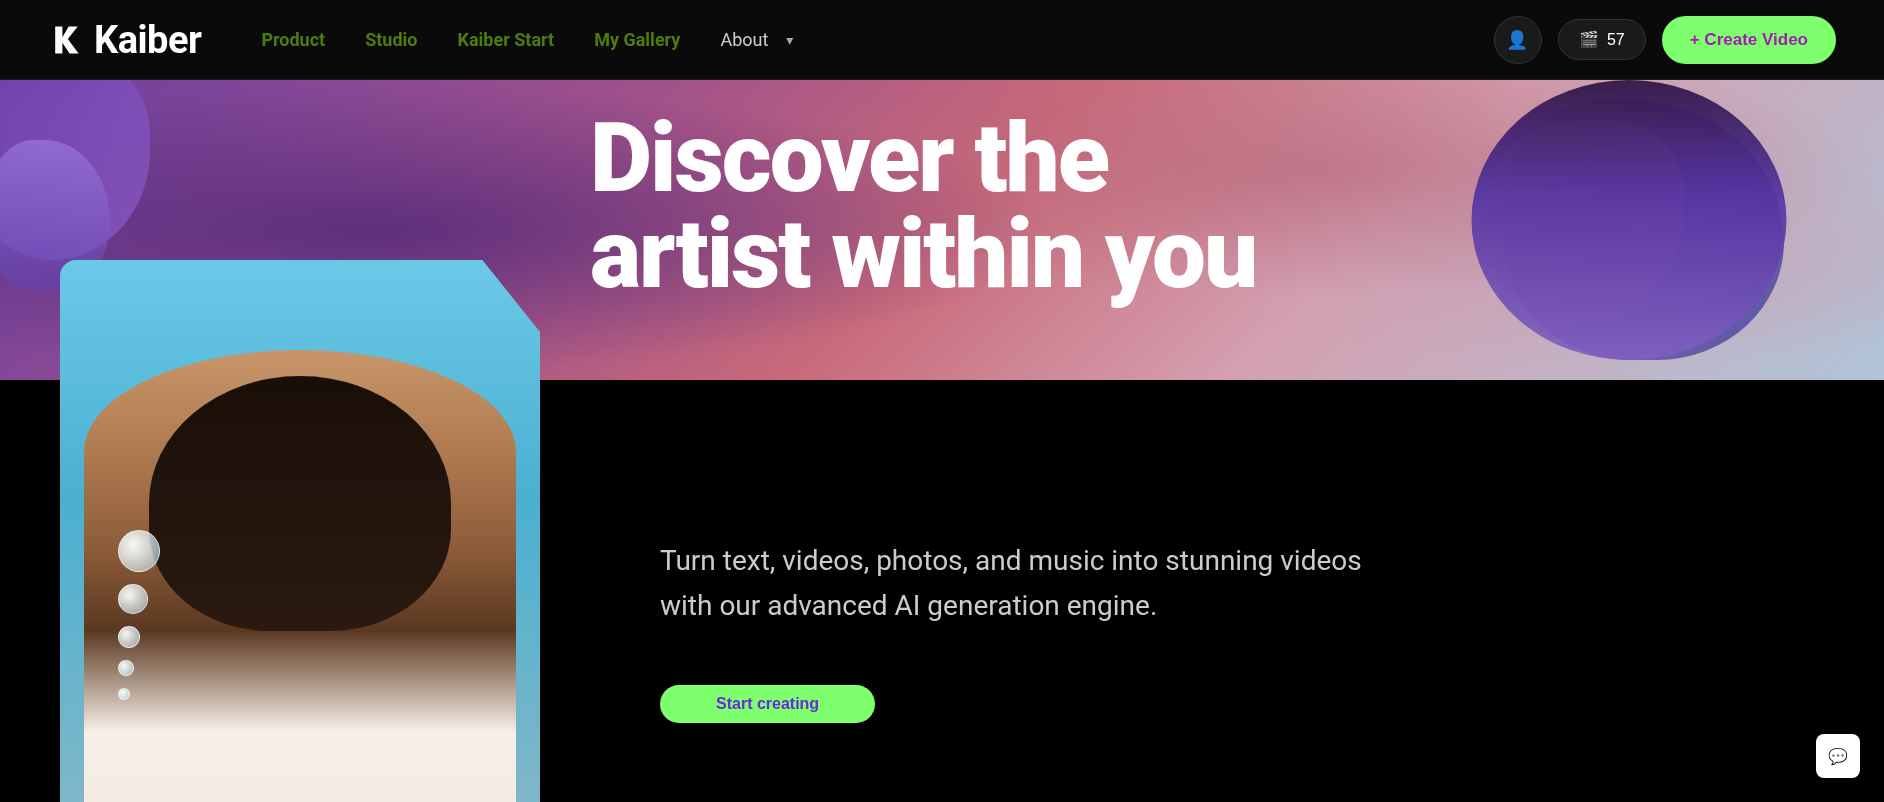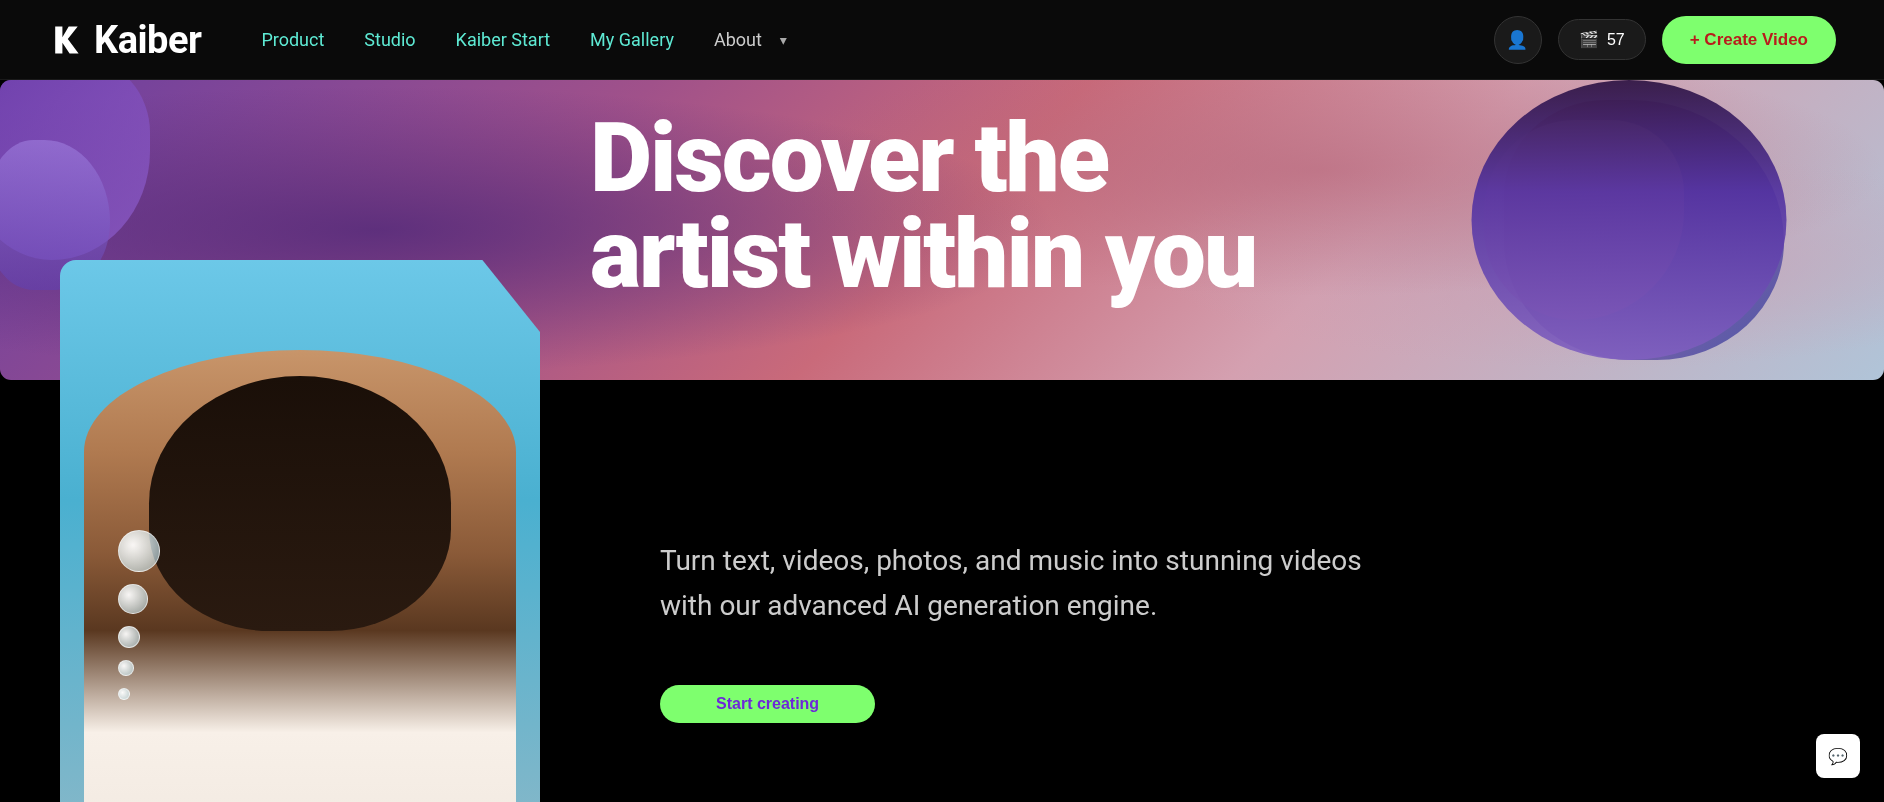--- a/index.html
+++ b/index.html
@@ -64,24 +64,24 @@
     }
 
     .nav-links {
       display: flex;
       align-items: center;
       gap: 40px;
       list-style: none;
     }
 
     .nav-links li a {
-      color: #5eead4;
+      color: #4d7c0f;
       text-decoration: none;
       font-size: 18px;
-      font-weight: 400;
+      font-weight: 700;
       transition: color 0.2s;
     }
 
     .nav-about {
       display: flex;
       align-items: center;
       gap: 18px;
       color: #ccc;
       font-size: 18px;
       cursor: pointer;
@@ -120,21 +120,21 @@
       border: 1px solid #333;
       border-radius: 24px;
       padding: 10px 20px;
       color: #fff;
       font-size: 16px;
       cursor: pointer;
     }
 
     .create-video-btn {
       background: #7eff6e;
-      color: #b91c1c;
+      color: #a21caf;
       border: none;
       border-radius: 28px;
       padding: 14px 28px;
       font-size: 17px;
       font-weight: 600;
       cursor: pointer;
       display: flex;
       align-items: center;
       gap: 6px;
       white-space: nowrap;
@@ -153,21 +153,20 @@
 
     
     .hero-top-banner {
       width: 100%;
       height: 300px;
       position: relative;
       overflow: hidden;
       background: linear-gradient(135deg, #6b3fa0 0%, #a0518a 30%, #c96a7a 50%, #d4a0b0 70%, #b0c4d8 100%);
       display: flex;
       align-items: center;
-      border-radius: 11px;
     }
 
     .hero-top-banner::before {
       content: '';
       position: absolute;
       inset: 0;
       background: 
         radial-gradient(ellipse 60% 80% at 20% 50%, rgba(80,40,120,0.8) 0%, transparent 60%),
         radial-gradient(ellipse 50% 70% at 70% 30%, rgba(180,100,120,0.6) 0%, transparent 60%),
         radial-gradient(ellipse 40% 60% at 85% 60%, rgba(200,160,180,0.7) 0%, transparent 60%);

